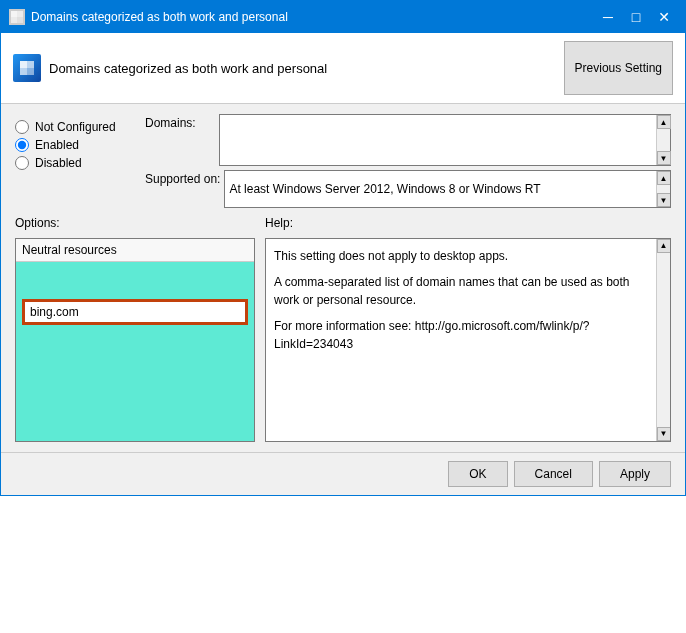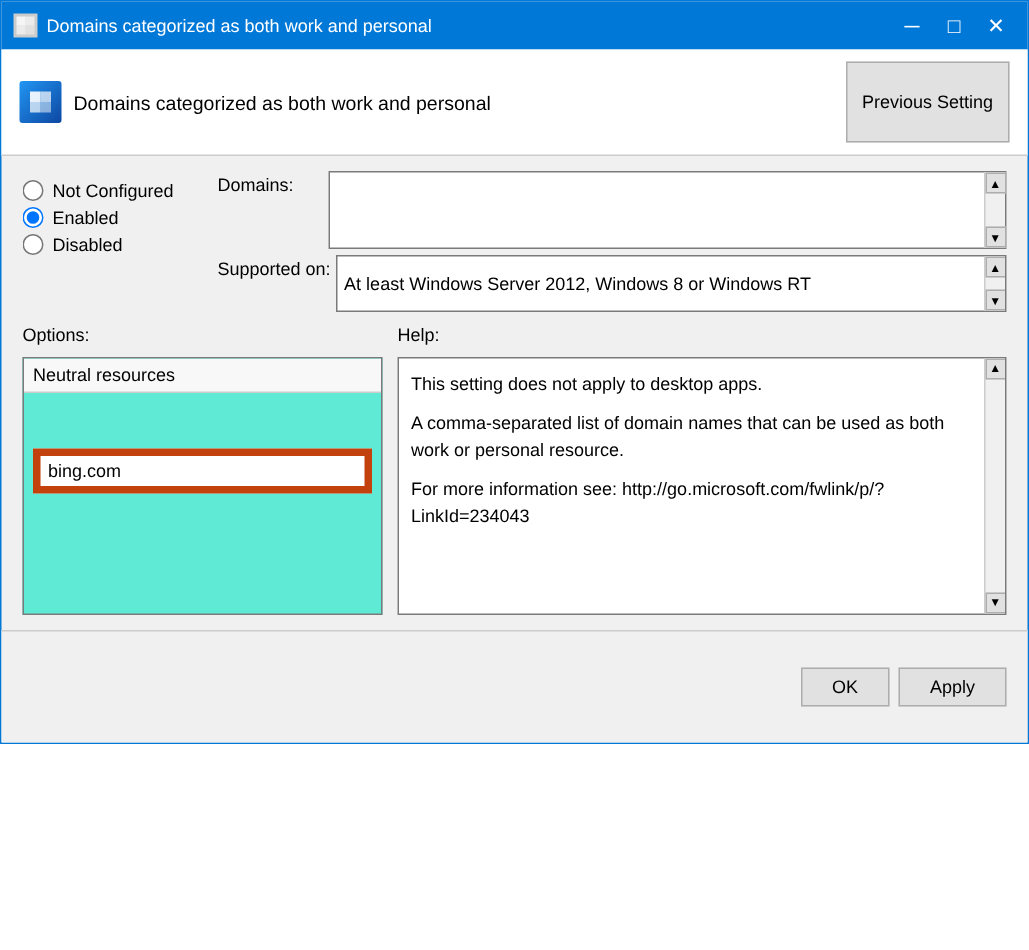--- a/index.html
+++ b/index.html
@@ -171,21 +171,21 @@
       border-bottom: 1px solid #ccc;
       background: #f8f8f8;
     }
 
     .options-panel-input {
       padding: 6px;
     }
 
     .neutral-input {
       width: 100%;
-      border: 5px solid #c2410c;
+      border: 3px solid #c2410c;
       padding: 3px 5px;
       font-size: 12px;
       outline: none;
       background: white;
     }
 
     .help-panel {
       flex: 1;
       border: 1px solid #7a7a7a;
       background: white;
@@ -207,21 +207,21 @@
       border-left: 1px solid #ccc;
       display: flex;
       flex-direction: column;
       justify-content: space-between;
       align-items: center;
     }
 
     .footer {
       background: #f0f0f0;
       border-top: 1px solid #ccc;
-      padding: 24px 14px;
+      padding: 8px 14px;
       display: flex;
       justify-content: flex-end;
       gap: 6px;
       flex-shrink: 0;
     }
 
     .footer-btn {
       padding: 5px 20px;
       font-size: 12px;
       cursor: pointer;
@@ -408,16 +408,17 @@
           <div style="flex:1;"></div>
           <div class="scroll-arrow-down">▼</div>
         </div>
       </div>
 
     </div>
   </div>
 
   <div class="footer">
     <button class="footer-btn">OK</button>
+    <button class="footer-btn">Cancel</button>
     <button class="footer-btn primary">Apply</button>
   </div>
 
 </div>
 
 </body></html>

